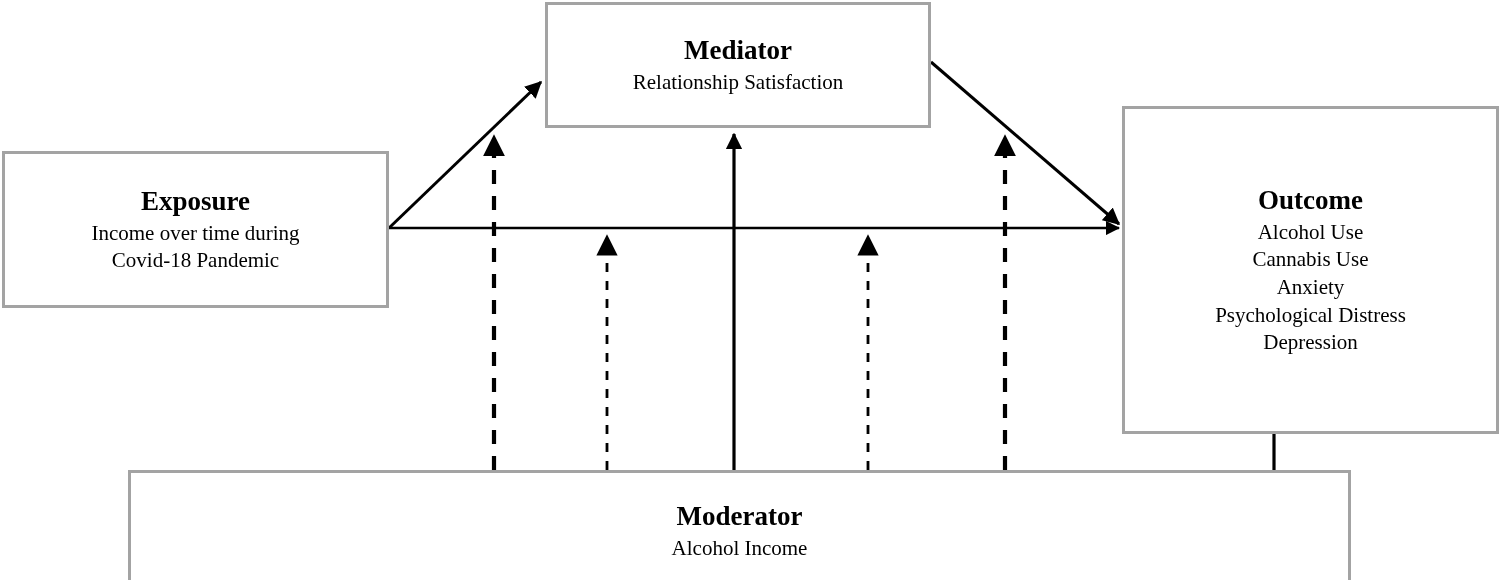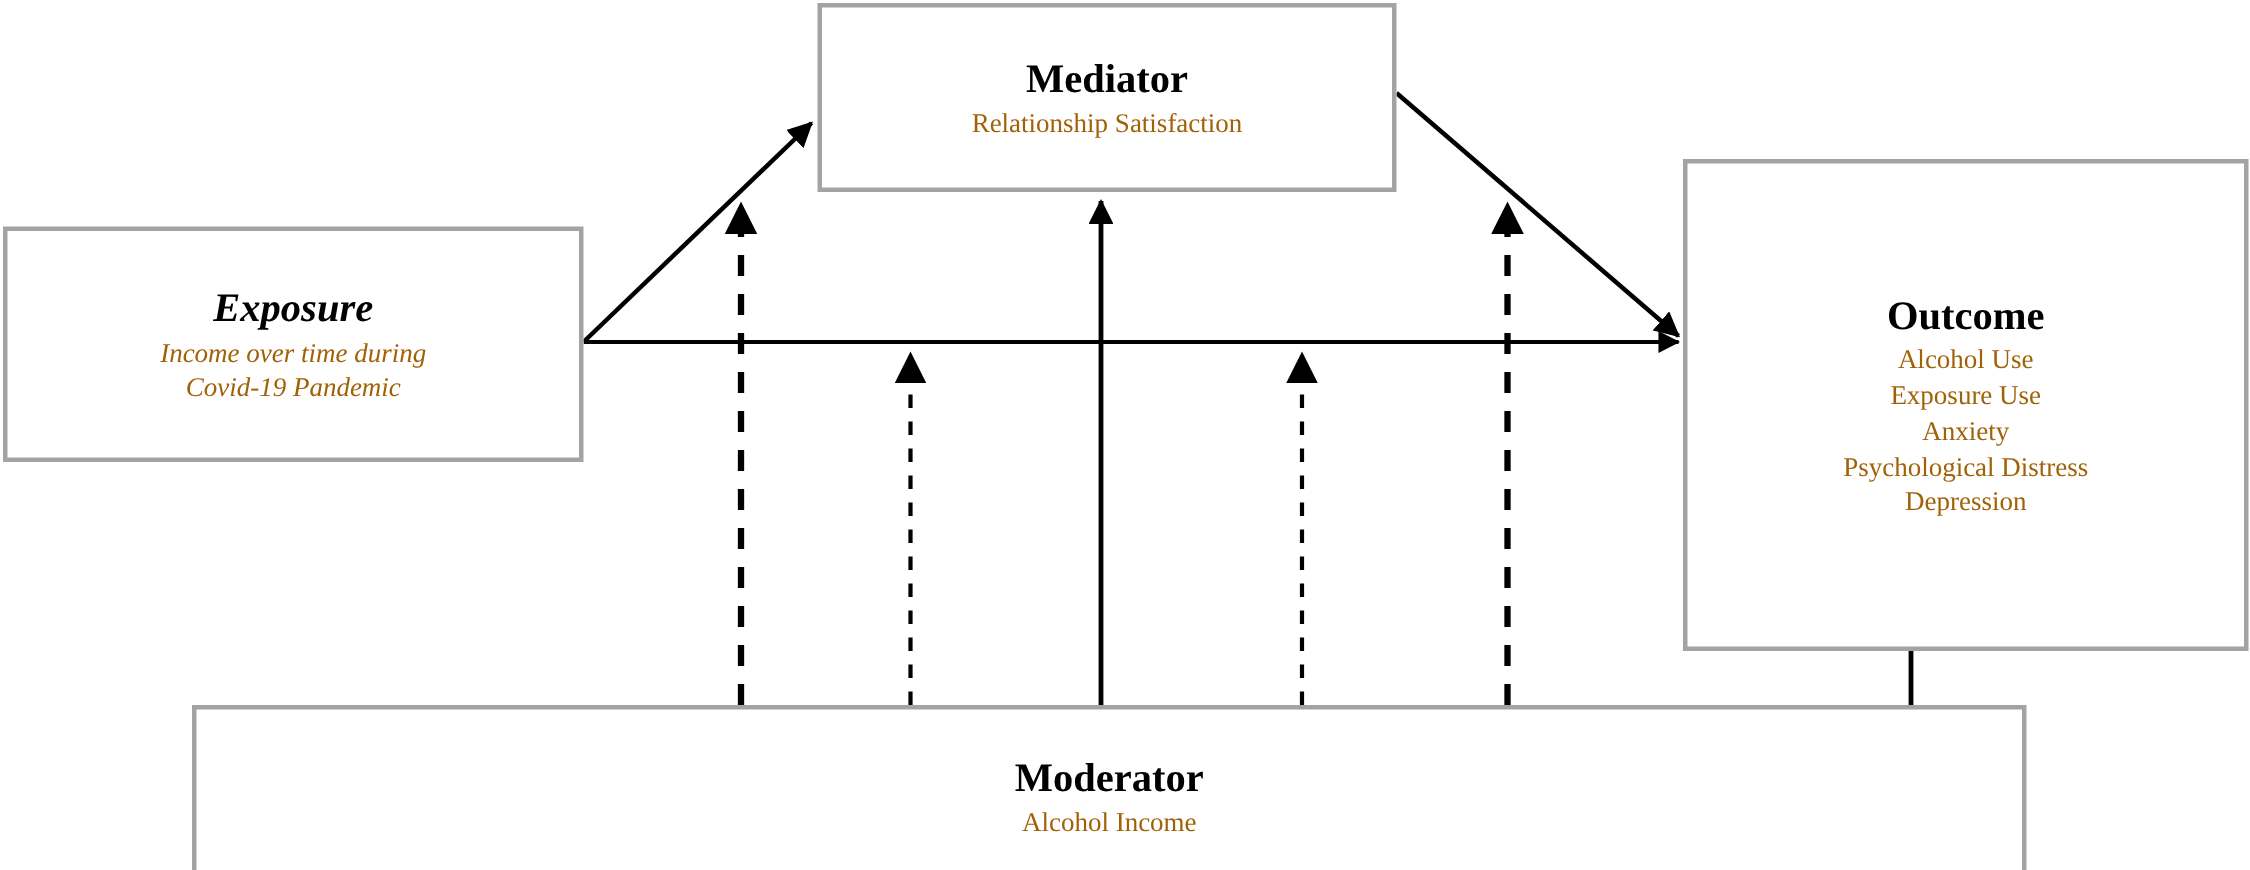--- a/index.html
+++ b/index.html
@@ -30,35 +30,35 @@
   }
   .node-title {
     font-weight: bold;
     font-size: 27px;
     line-height: 1.32;
     color: #000000;
     white-space: nowrap;
   }
   .node-line {
     font-weight: normal;
-    font-size: 18px;
+    font-size: 21px;
     line-height: 1.32;
-    color: #a16207;
+    color: #000000;
     white-space: nowrap;
   }
   #edge-layer {
     position: absolute;
     left: 0;
     top: 0;
     width: 1500px;
     height: 580px;
     z-index: 1;
   }
   
-  #box-exposure  { left: 2px;    top: 151px; width: 387px;  height: 157px; font-style: italic; }
+  #box-exposure  { left: 2px;    top: 151px; width: 387px;  height: 157px; }
   #box-mediator  { left: 545px;  top: 2px;   width: 386px;  height: 126px; }
   #box-outcome   { left: 1122px; top: 106px; width: 377px;  height: 328px; }
   #box-moderator { left: 128px;  top: 470px; width: 1223px; height: 122px; }
 </style>
 </head>
 <body>
 
 <div id="diagram-root">
 
   <svg id="edge-layer" viewBox="0 0 1500 580" width="1500" height="580" xmlns="http://www.w3.org/2000/svg">
@@ -89,32 +89,32 @@
     <line x1="868" y1="470" x2="868" y2="236" stroke="#000000" stroke-width="2.8" stroke-dasharray="9 9" marker-end="url(#ah-up-thin)"></line>
 
     <line x1="1005" y1="470" x2="1005" y2="136" stroke="#000000" stroke-width="4.2" stroke-dasharray="14 12" marker-end="url(#ah-up-thick)"></line>
 
     <line x1="1274" y1="470" x2="1274" y2="388" stroke="#000000" stroke-width="3.2" marker-end="url(#ah-up-thick)"></line>
   </svg>
 
   <div class="node-box" id="box-exposure">
     <div class="node-title">Exposure</div>
     <div class="node-line">Income over time during</div>
-    <div class="node-line">Covid-19 Pandemic</div>
+    <div class="node-line">Covid-18 Pandemic</div>
   </div>
 
   <div class="node-box" id="box-mediator">
     <div class="node-title">Mediator</div>
     <div class="node-line">Relationship Satisfaction</div>
   </div>
 
   <div class="node-box" id="box-outcome">
     <div class="node-title">Outcome</div>
     <div class="node-line">Alcohol Use</div>
-    <div class="node-line">Exposure Use</div>
+    <div class="node-line">Cannabis Use</div>
     <div class="node-line">Anxiety</div>
     <div class="node-line">Psychological Distress</div>
     <div class="node-line">Depression</div>
   </div>
 
   <div class="node-box" id="box-moderator">
     <div class="node-title">Moderator</div>
     <div class="node-line">Alcohol Income</div>
   </div>
 

